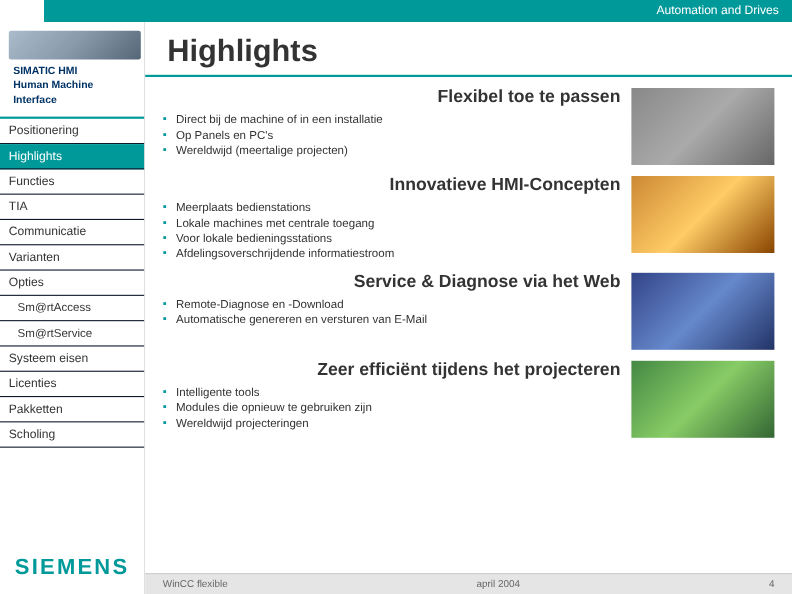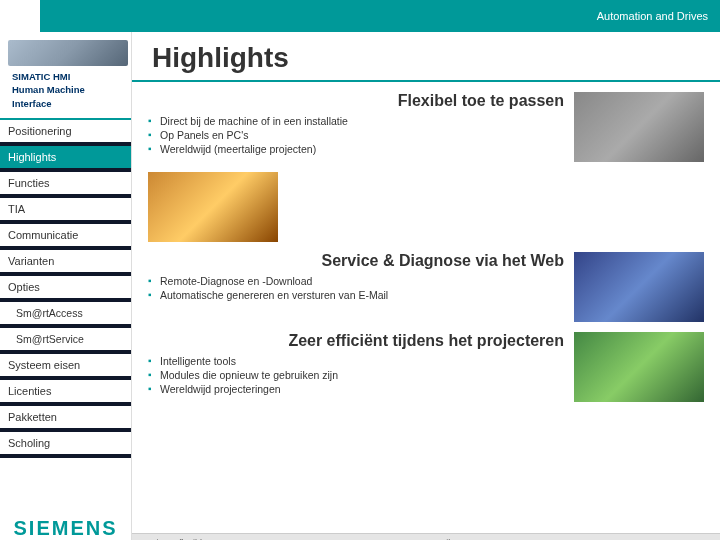--- a/index.html
+++ b/index.html
@@ -1,20 +1,20 @@
 <!DOCTYPE html>
 <html><head>
   <meta charset="utf-8">
   <style>
     * { margin: 0; padding: 0; box-sizing: border-box; }
     body { width: 720px; height: 540px; font-family: Arial, Helvetica, sans-serif; overflow: hidden; background: #fff; }
 
     .top-bar {
       background: #009999;
-      height: 32px;
+      height: 20px;
       display: flex;
       align-items: center;
       justify-content: flex-end;
       padding-right: 12px;
       margin-left: 40px;
     }
     .top-bar span { color: #fff; font-size: 11px; }
 
     .layout { display: flex; height: 520px; }
 
@@ -25,21 +25,21 @@
       border-right: 1px solid #ddd;
       display: flex;
       flex-direction: column;
     }
     .nav-items { flex: 1; }
     .nav-item {
       padding: 5px 8px;
       font-size: 11px;
       color: #333;
       cursor: pointer;
-      border-bottom: 4px solid #0f172a;
+      border-bottom: 1px solid #0f172a;
     }
     .nav-item.active {
       background: #009999;
       color: #fff;
     }
     .nav-item.sub {
       padding-left: 16px;
       font-size: 10.5px;
     }
     .sidebar-bottom {
@@ -205,20 +205,29 @@
             <div class="section-heading">Flexibel toe te passen</div>
             <ul class="bullet-list">
               <li>Direct bij de machine of in een installatie</li>
               <li>Op Panels en PC's</li>
               <li>Wereldwijd (meertalige projecten)</li>
             </ul>
           </div>
           <div class="section-img img-flexibel"></div>
         </div>
         <div class="section">
+          <div class="section-text">
+            <div class="section-heading">Innovatieve HMI-Concepten</div>
+            <ul class="bullet-list">
+              <li>Meerplaats bedienstations</li>
+              <li>Lokale machines met centrale toegang</li>
+              <li>Voor lokale bedieningsstations</li>
+              <li>Afdelingsoverschrijdende informatiestroom</li>
+            </ul>
+          </div>
           <div class="section-img img-innovatief"></div>
         </div>
         <div class="section">
           <div class="section-text">
             <div class="section-heading">Service &amp; Diagnose via het Web</div>
             <ul class="bullet-list">
               <li>Remote-Diagnose en -Download</li>
               <li>Automatische genereren en versturen van E-Mail</li>
             </ul>
           </div>

